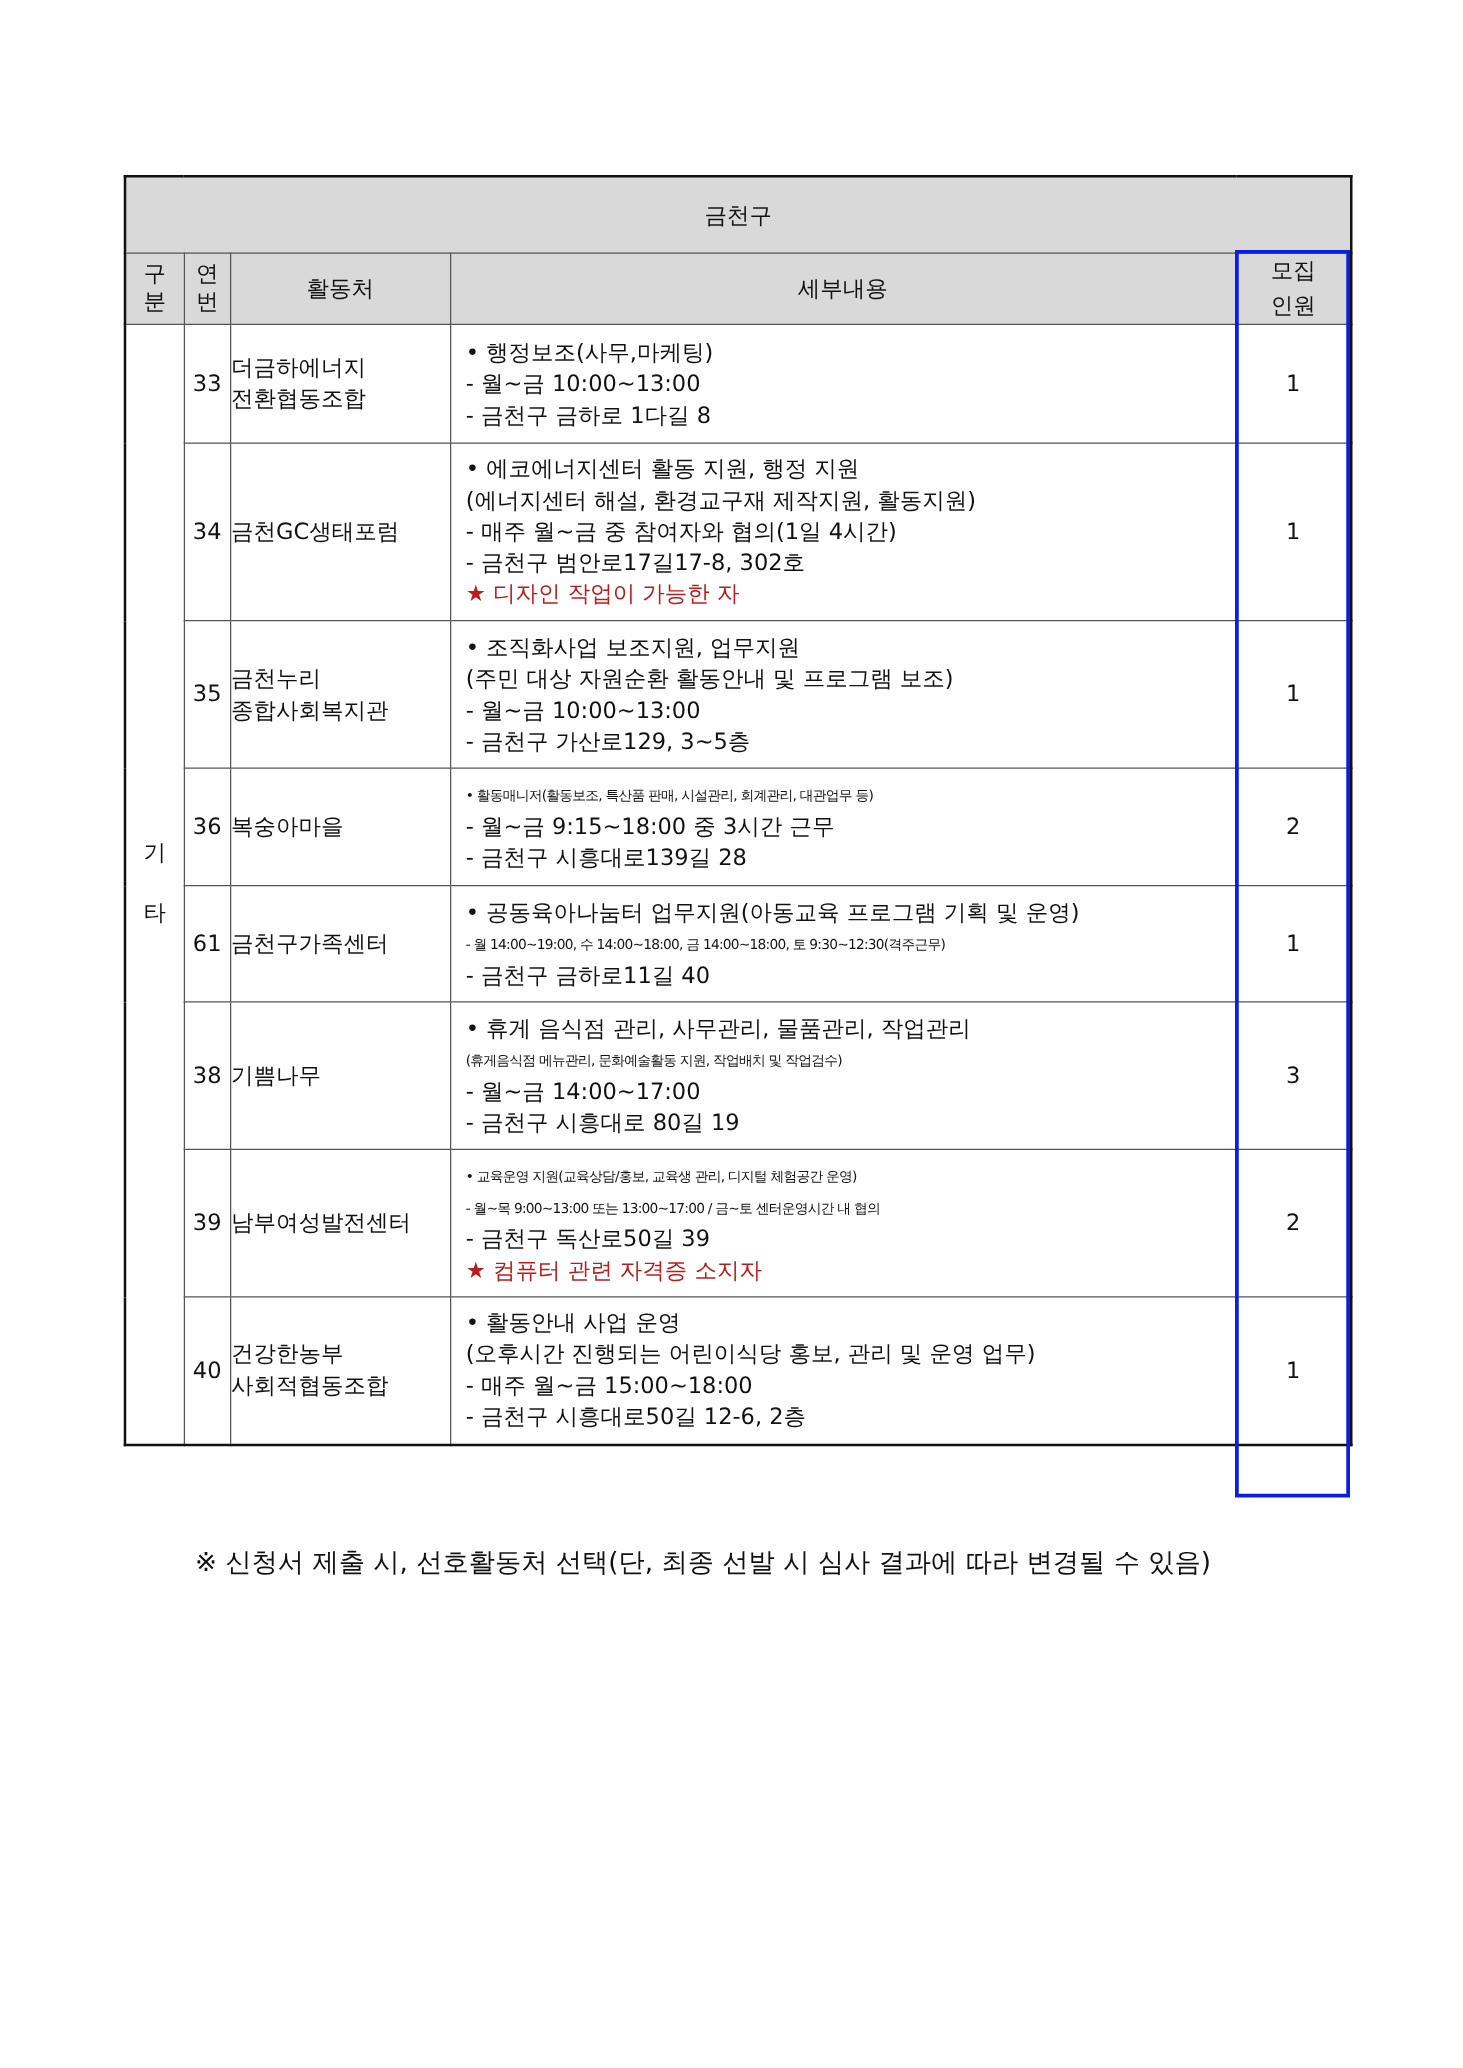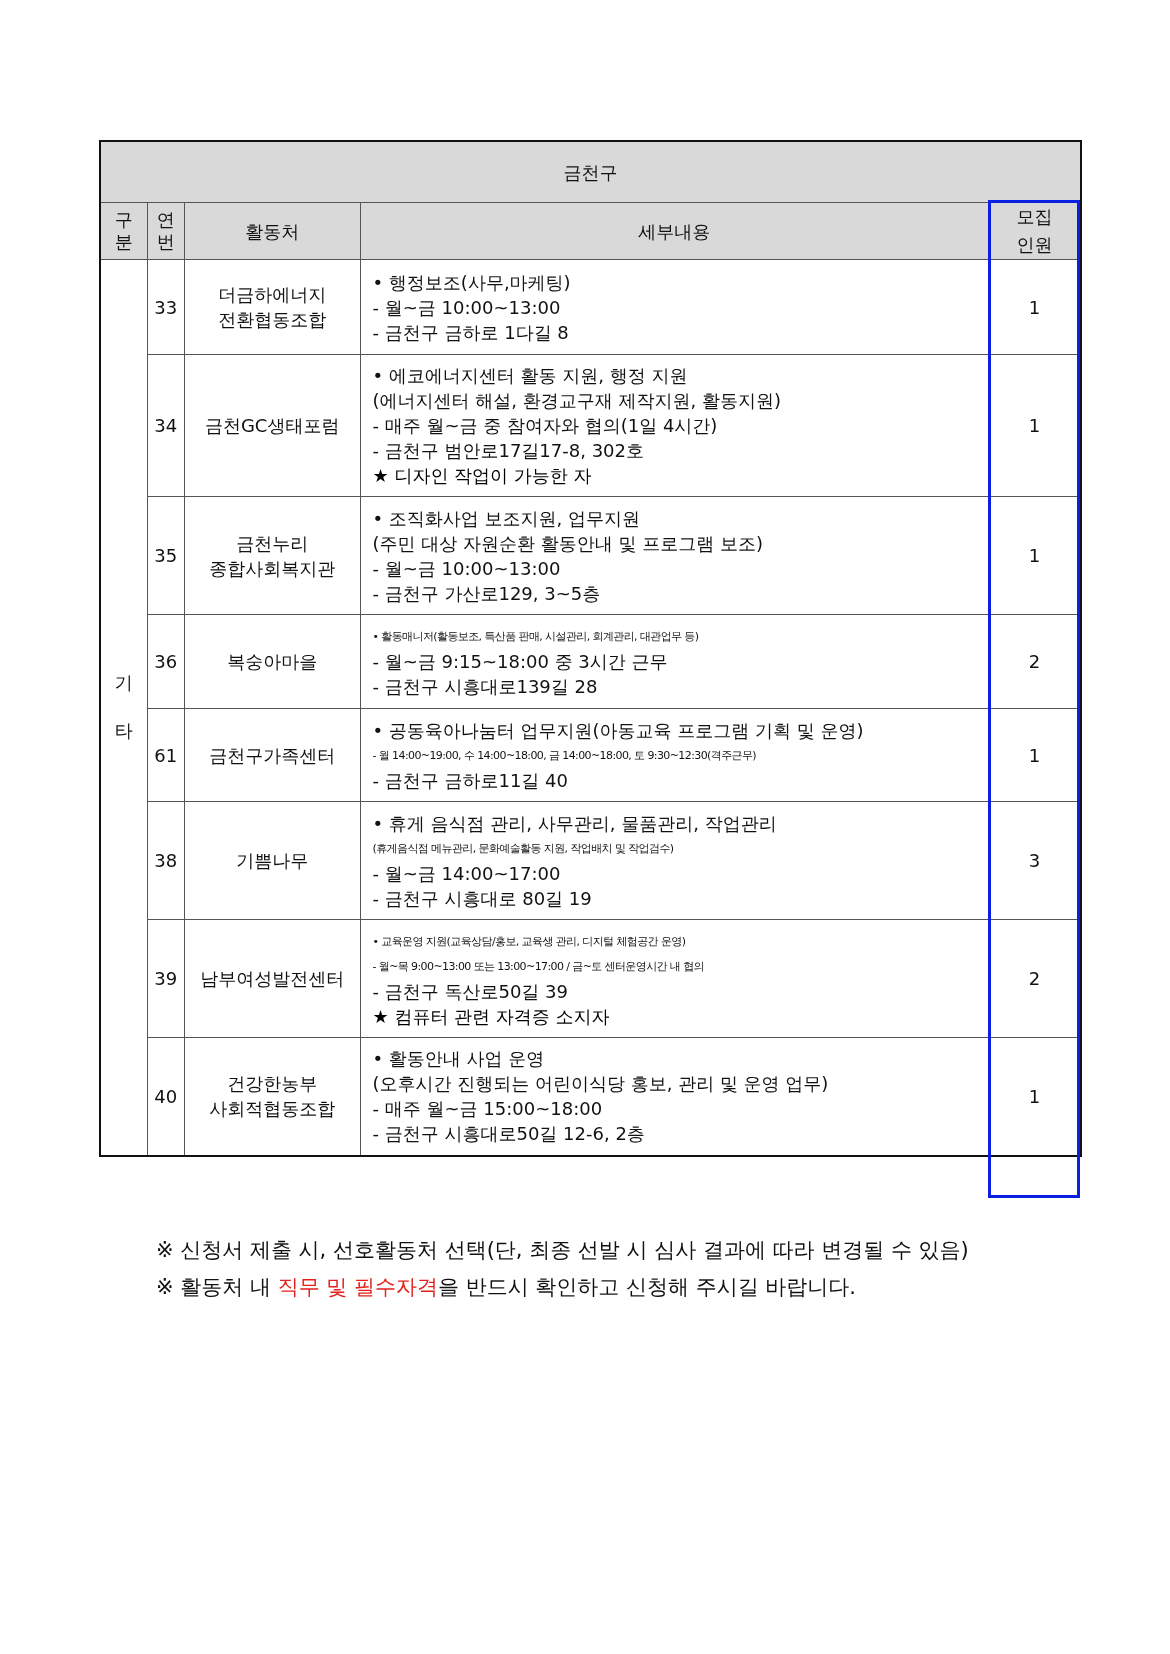--- a/index.html
+++ b/index.html
@@ -30,26 +30,26 @@
     .vert { display: block; line-height: 22px; }
     .col-cat { width: 47px; }
     .col-no { width: 37px; }
     .col-org { width: 175px; }
     .col-detail { width: 626px; }
     .col-count { width: 92px; }
 
     td.cat { text-align: center; font-size: 18px; }
     td.cat .cat-char { display: block; line-height: 48px; }
     td.no { text-align: center; }
-    td.org { text-align: center; margin-top: 33px; }
+    td.org { text-align: left; margin-top: 33px; }
     td.org span { display: block; }
     td.detail { padding: 8px 10px 8px 12px !important; }
     td.detail .line { display: block; white-space: nowrap; }
     td.detail .line.narrow { letter-spacing: -0.6px; font-size: 11px; }
-    td.detail .line.red { color: #000000; }
+    td.detail .line.red { color: #b91c1c; }
     td.count { text-align: center; }
 
     
     .blue-box {
       position: absolute; left: 988px; top: 200px; width: 92px; height: 998px;
       border: 3px solid #0a1fe0; box-sizing: border-box; pointer-events: none;
     }
 
     .notes { position: absolute; left: 108px; top: 1232px; font-size: 21px; line-height: 37px; margin-left: 48px; }
     .notes .note { display: block; white-space: nowrap; }
@@ -198,15 +198,14 @@
           </td>
           <td class="count">1</td>
         </tr>
       </tbody>
   </table>
 
   <div class="blue-box"></div>
 
   <div class="notes">
     <span class="note">※  신청서  제출  시,  선호활동처  선택(단,  최종  선발  시  심사  결과에  따라  변경될  수  있음)</span>
-    <span class="note"><span>※  활동처  내  </span><span class="red">직무  및  필수자격</span><span>을  반드시  확인하고  신청해  주시길  바랍니다.</span></span>
   </div>
 </div>
 
 </body></html>

